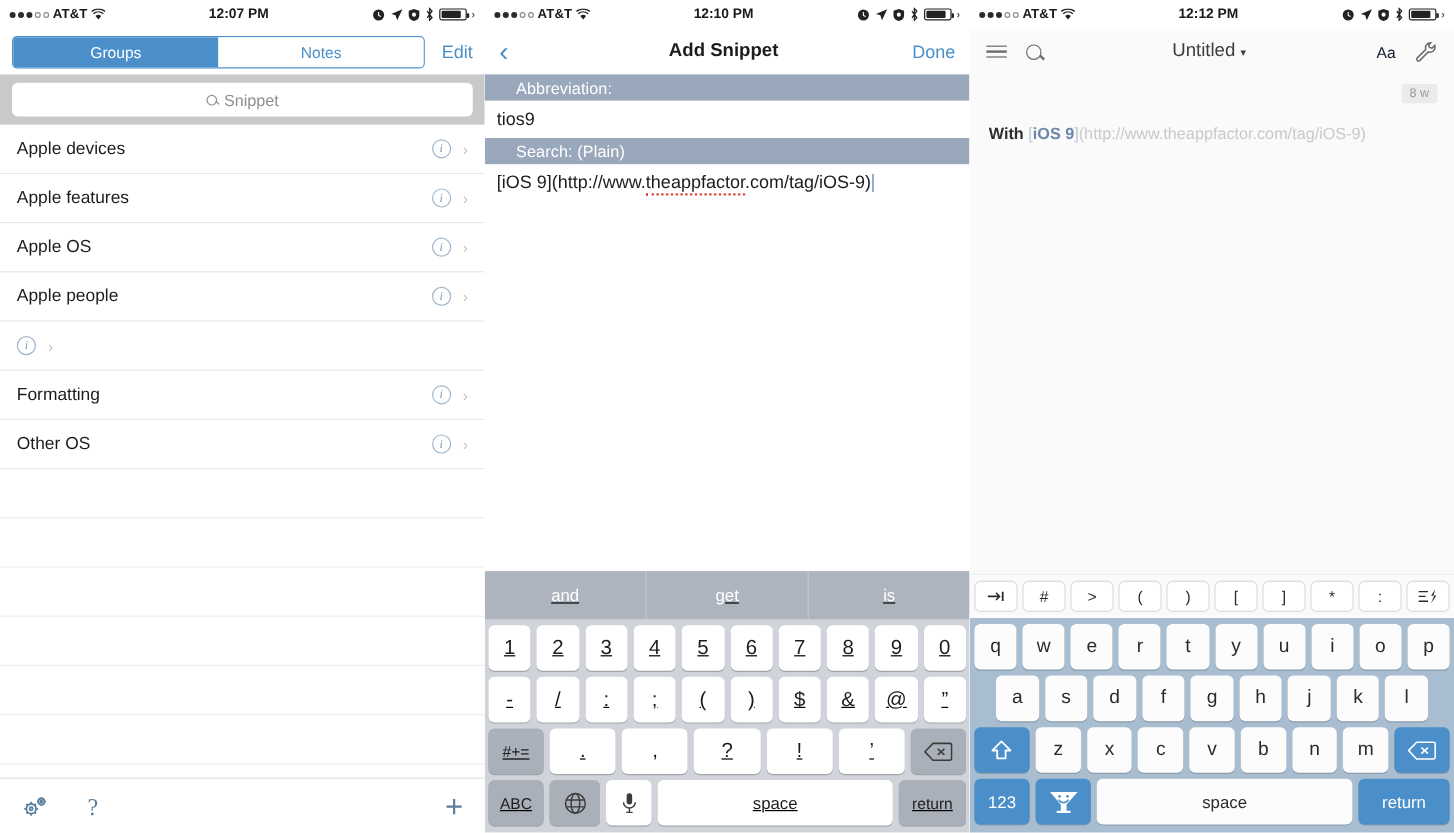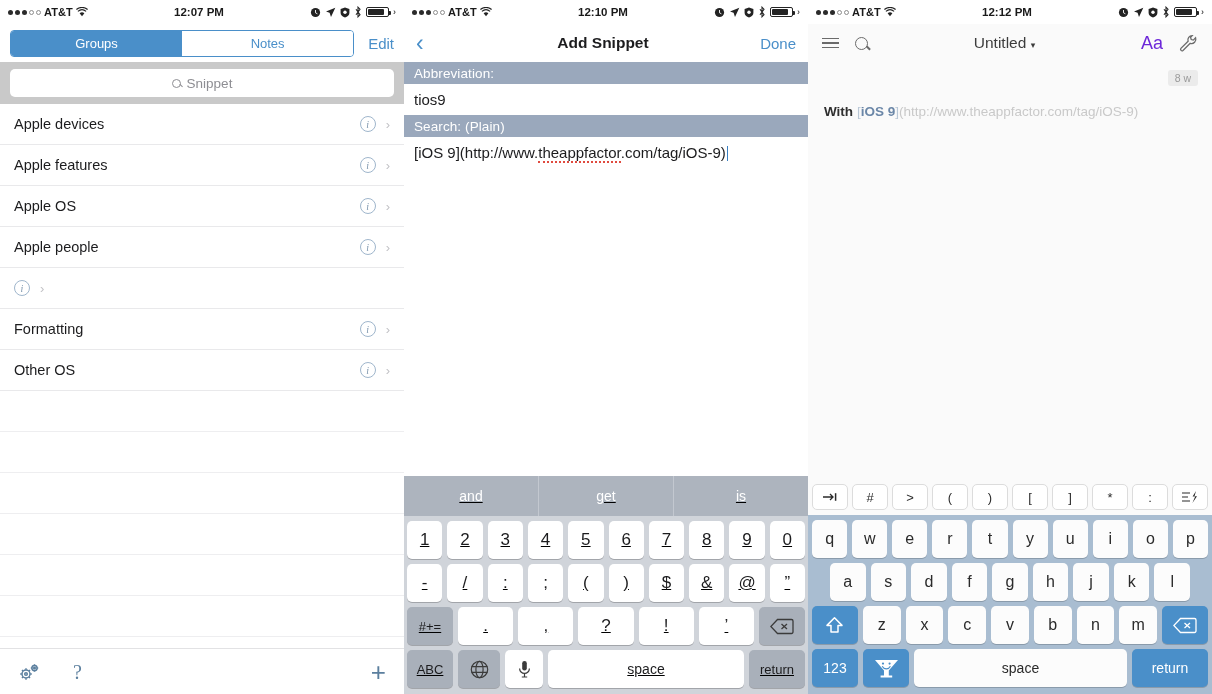--- a/index.html
+++ b/index.html
@@ -97,21 +97,21 @@
   }
   .backchev {
     color: #4a8fc9; font-size: 23px; font-weight: 300; line-height: 1;
     width: 40px;
   }
   .p2-title { flex: 1; text-align: center; font-size: 15.5px; font-weight: bold; color: #1c1c1e; }
   .done-btn { width: 46px; text-align: right; font-size: 15px; color: #4a8fc9; }
 
   .sechead {
     background: #9aa8bc; color: #ffffff; font-size: 13.5px;
-    padding: 4px 10px; height: 22px; display: flex; align-items: center;
+    padding: 4px 26px; height: 22px; display: flex; align-items: center;
     letter-spacing: .1px;
   }
   .field {
     padding: 7px 10px; font-size: 15px; color: #1c1c1e;
     background: #fff; min-height: 28px;
   }
   .content-field { position: relative; }
   .squiggle {
     border-bottom: 2px dotted #e04b3f; padding-bottom: 0px;
   }
@@ -154,21 +154,21 @@
   .mag3 {
     width: 13px; height: 13px; border: 1.6px solid #6b6b6b; border-radius: 50%;
     position: relative; display: inline-block;
   }
   .mag3::after {
     content:""; position: absolute; width: 5px; height: 1.6px; background: #6b6b6b;
     transform: rotate(45deg); right: -4px; bottom: 0px;
   }
   .p3-title { flex: 1; text-align: center; font-size: 15.5px; color: #3c3c3c; }
   .p3-title .tri { font-size: 9px; color: #3c3c3c; }
-  .aa { font-size: 18px; color: #6d28d9; }
+  .aa { font-size: 13px; color: #0f172a; }
   .p3-body { background: #fafafa; height: 100%; padding: 0 16px; position: relative; }
   .wcount {
     position: absolute; right: 14px; top: 8px;
     background: #ebebeb; color: #9a9a9a; font-size: 10.5px;
     padding: 2px 7px; border-radius: 3px;
   }
   .p3-text {
     padding-top: 40px; font-size: 13.5px; line-height: 1.5; color: #c9c9c9;
     white-space: nowrap;
   }

